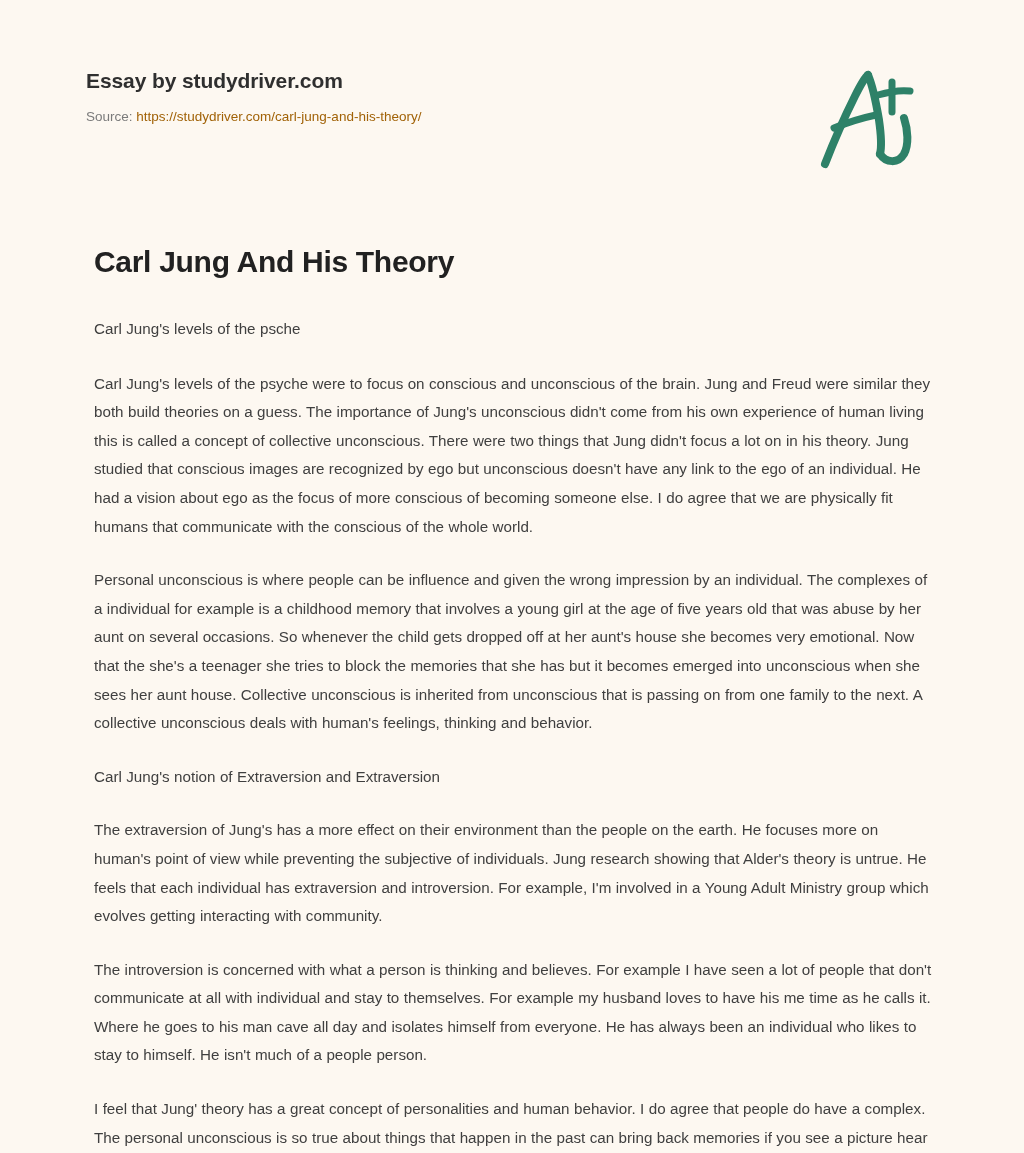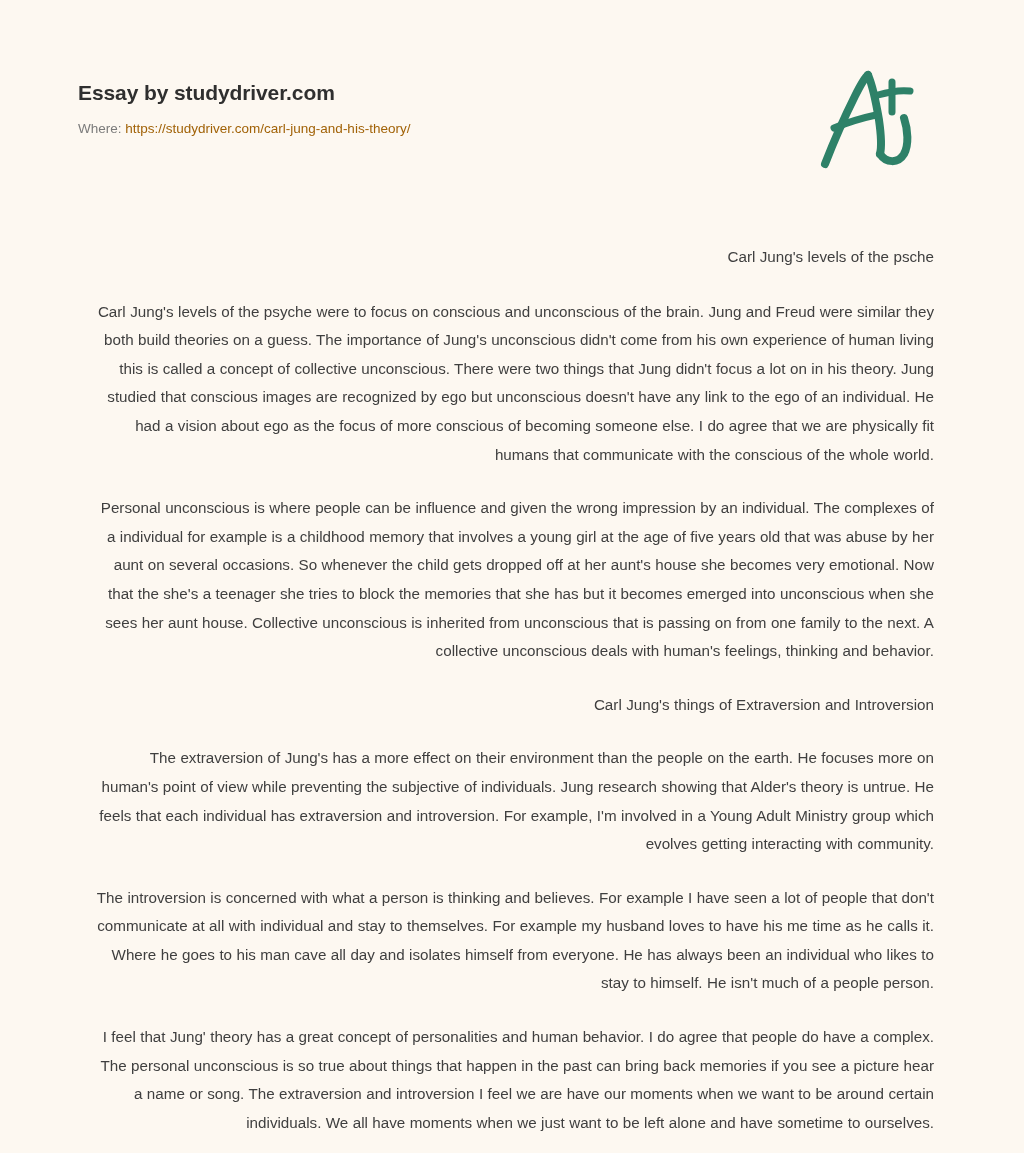--- a/index.html
+++ b/index.html
@@ -24,23 +24,22 @@
   
   .header {
     position: absolute;
     left: 0;
     top: 0;
     width: 1024px;
     height: 200px;
   }
   .brand-block {
     position: absolute;
-    left: 78px;
+    left: 86px;
     top: 68px;
-    margin-top: 12px;
   }
   .brand-title {
     font-size: 21px;
     font-weight: bold;
     color: #2f2f2f;
     letter-spacing: -0.1px;
     line-height: 26px;
     white-space: nowrap;
   }
   .source-line {
@@ -83,41 +82,41 @@
     color: #212121;
     line-height: 38px;
     letter-spacing: -0.3px;
     margin: 0 0 34px 0;
   }
   .para {
     font-size: 15.2px;
     line-height: 28.6px;
     color: #3f3f3f;
     margin: 0 0 25px 0;
-    text-align: right;
+    text-align: left;
     word-spacing: 0.2px;
   }
   .para:last-child {
     margin-bottom: 0;
   }
   .para.lead {
     margin-bottom: 26px;
   }
 </style>
 </head>
 <body>
 
 <div class="page">
 
   <div class="header">
 
     <div class="brand-block">
       <div class="brand-title">Essay by studydriver.com</div>
       <div class="source-line">
-        <span class="source-label">Where:</span>
+        <span class="source-label">Source:</span>
         <a class="source-url" href="#">https://studydriver.com/carl-jung-and-his-theory/</a>
       </div>
     </div>
 
     <div class="logo-wrap">
       <svg viewBox="0 0 112 104" xmlns="http://www.w3.org/2000/svg">
         <g fill="none" stroke="#2e8168" stroke-linecap="round" stroke-linejoin="round">
 
           <path d="M13 98 C20 80 32 52 43 30 C48 20 52 12 56 9" stroke-width="8"></path>
 
@@ -131,28 +130,29 @@
 
           <path d="M66 29 C76 26 90 24 98 25" stroke-width="7"></path>
         </g>
       </svg>
     </div>
 
   </div>
 
   <div class="article">
 
+    <h1 class="doc-title">Carl Jung And His Theory</h1>
 
     <p class="para lead">Carl Jung's levels of the psche</p>
 
     <p class="para">Carl Jung's levels of the psyche were to focus on conscious and unconscious of the brain. Jung and Freud were similar they both build theories on a guess. The importance of Jung's unconscious didn't come from his own experience of human living this is called a concept of collective unconscious. There were two things that Jung didn't focus a lot on in his theory. Jung studied that conscious images are recognized by ego but unconscious doesn't have any link to the ego of an individual. He had a vision about ego as the focus of more conscious of becoming someone else. I do agree that we are physically fit humans that communicate with the conscious of the whole world.</p>
 
     <p class="para">Personal unconscious is where people can be influence and given the wrong impression by an individual. The complexes of a individual for example is a childhood memory that involves a young girl at the age of five years old that was abuse by her aunt on several occasions. So whenever the child gets dropped off at her aunt's house she becomes very emotional. Now that the she's a teenager she tries to block the memories that she has but it becomes emerged into unconscious when she sees her aunt house. Collective unconscious is inherited from unconscious that is passing on from one family to the next. A collective unconscious deals with human's feelings, thinking and behavior.</p>
 
-    <p class="para">Carl Jung's things of Extraversion and Introversion</p>
+    <p class="para">Carl Jung's notion of Extraversion and Extraversion</p>
 
     <p class="para">The extraversion of Jung's has a more effect on their environment than the people on the earth. He focuses more on human's point of view while preventing the subjective of individuals. Jung research showing that Alder's theory is untrue. He feels that each individual has extraversion and introversion. For example, I'm involved in a Young Adult Ministry group which evolves getting interacting with community.</p>
 
     <p class="para">The introversion is concerned with what a person is thinking and believes. For example I have seen a lot of people that don't communicate at all with individual and stay to themselves. For example my husband loves to have his me time as he calls it. Where he goes to his man cave all day and isolates himself from everyone. He has always been an individual who likes to stay to himself. He isn't much of a people person.</p>
 
 
     <p class="para">I feel that Jung' theory has a great concept of personalities and human behavior. I do agree that people do have a complex. The personal unconscious is so true about things that happen in the past can bring back memories if you see a picture hear a name or song. The extraversion and introversion I feel we are have our moments when we want to be around certain individuals. We all have moments when we just want to be left alone and have sometime to ourselves.</p>
 
   </div>
 

